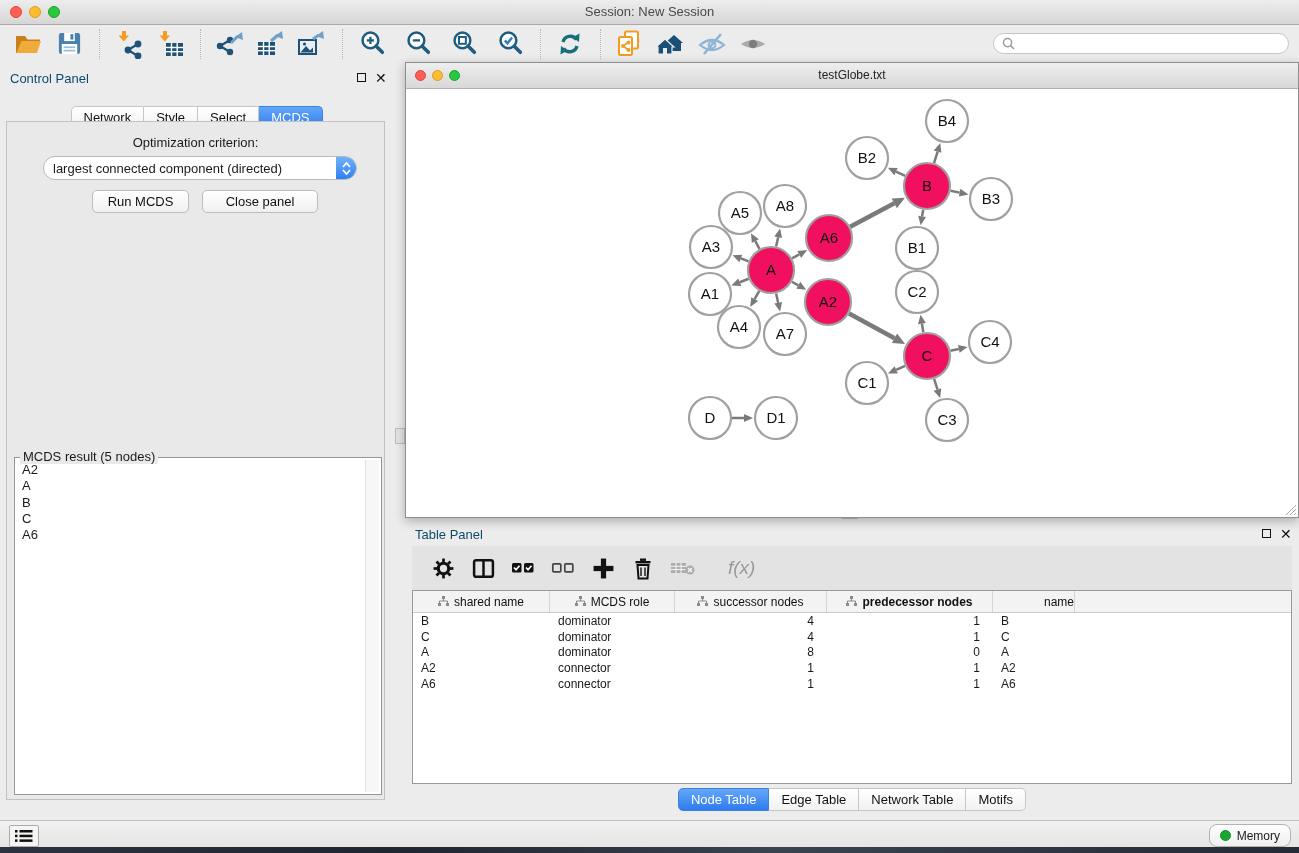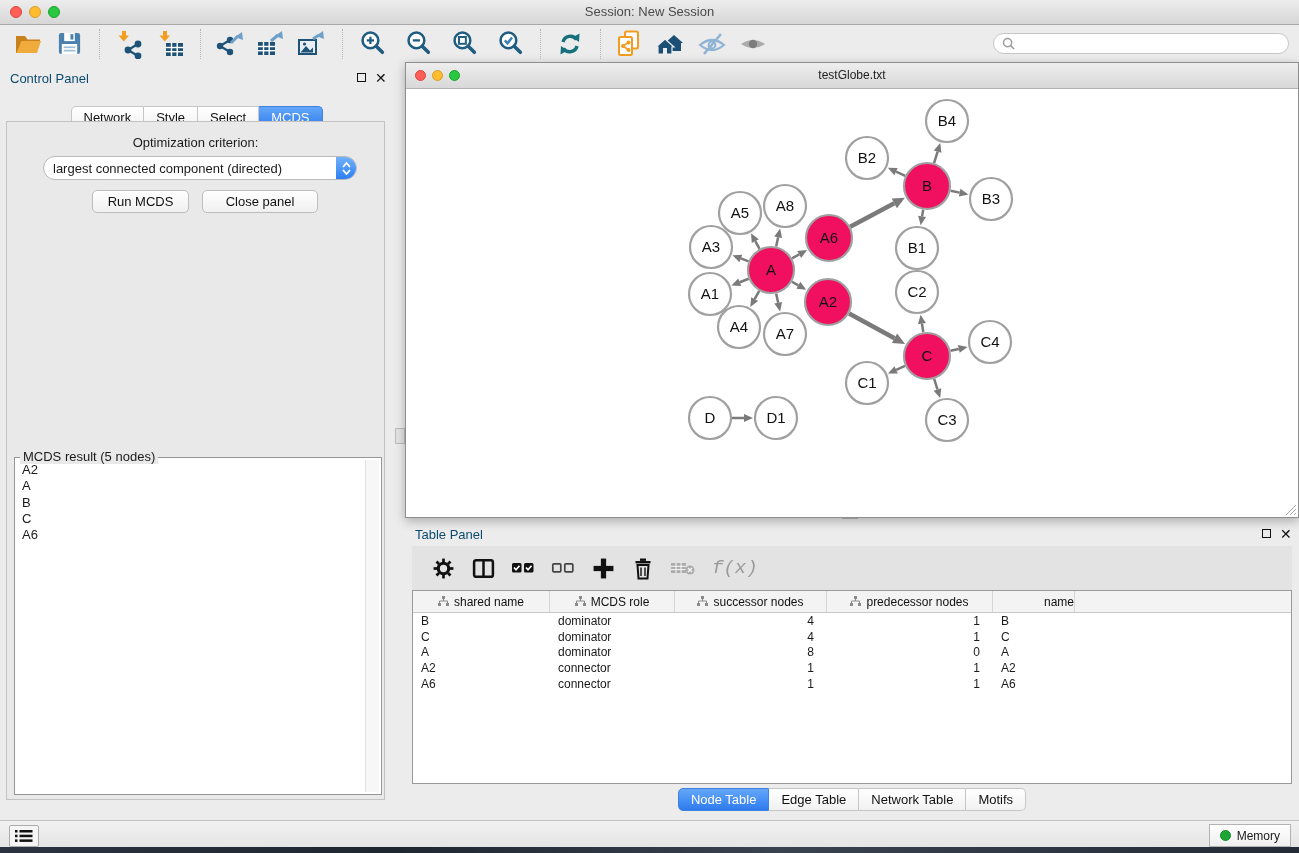--- a/index.html
+++ b/index.html
@@ -64,39 +64,39 @@
   .net-title .title{line-height:25px;text-align:center;font-size:12px;color:#222}
   .net-title .tl{top:7px;width:11px;height:11px}
   .net-canvas{position:relative;width:892px;height:428px;background:#fff;overflow:hidden}
   .resize-grip{position:absolute;right:1px;bottom:1px}
   .gripper{position:absolute;background:#E3E3E3;border:1px solid #BDBDBD;box-sizing:border-box}
   
   .table-panel{position:absolute;left:405px;top:518px;width:894px;height:302px}
   .tp-toolbar{position:absolute;left:7px;top:28px;width:880px;height:44px;background:#E3E3E3;
               display:flex;align-items:center;padding-left:18px;box-sizing:border-box}
   .tpi{display:flex;align-items:center;justify-content:center;width:26px;height:26px;margin-right:14px}
-  .fx{font-family:Liberation Mono, monospace;font-style:italic;color:#9A9A9A;
-      font-size:19px;margin-left:2px}
+  .fx{font-family:Liberation Sans, sans-serif;font-style:italic;color:#9A9A9A;
+      font-size:19px;margin-left:18px}
   .tp-table{position:absolute;left:7px;top:72px;width:880px;height:194px;background:#fff;
             border:1px solid #9A9A9A;box-sizing:border-box;overflow:hidden;font-size:12px}
   .thead{display:flex;height:21px;background:#F3F3F3;border-bottom:1px solid #C9C9C9}
   .th{display:flex;align-items:center;justify-content:center;gap:5px;border-right:1px solid #D6D6D6;
       box-sizing:border-box;color:#111}
   .th.filler{flex:1;border-right:none}
   .trow{display:flex;height:15.8px;align-items:center}
   .td{box-sizing:border-box;padding:0 8px;white-space:nowrap;overflow:hidden}
   .td.r{text-align:right;padding-right:13px}
   .tp-tabs{position:absolute;left:0;width:100%;bottom:9px;display:flex;justify-content:center}
   
   .statusbar{position:absolute;left:0;top:820px;width:100%;height:27px;
              background:linear-gradient(#F1F1F1,#E5E5E5);border-top:1px solid #C1C1C1;box-sizing:border-box}
   .list-btn{position:absolute;left:9px;top:4px;width:28px;height:20px;background:#F5F5F5;
             border:1px solid #ACACAC;border-radius:2px;display:flex;align-items:center;justify-content:center}
   .mem-btn{position:absolute;right:8px;top:3px;height:21px;padding:0 10px;display:flex;align-items:center;
-           gap:6px;background:linear-gradient(#FFFFFF,#EFEFEF);border:1px solid #B3B3B3;border-radius:0;
+           gap:6px;background:linear-gradient(#FFFFFF,#EFEFEF);border:1px solid #B3B3B3;border-radius:8px;
            font-size:12px}
   .mem-dot{width:11px;height:11px;border-radius:50%;background:#1CA733;border:1px solid #128A26;box-sizing:border-box}
   .bottom-strip{position:absolute;left:0;top:847px;width:100%;height:6px;
                 background:linear-gradient(90deg,#2B3340,#1E2630 30%,#39424F 60%,#232B36)}
 </style>
 </head>
 <body>
 
 <div class="titlebar">
   <span class="tl red" style="left:10px"></span>
@@ -509,21 +509,21 @@
           <svg width="11" height="11" viewBox="0 0 11 11">
             <g fill="#8A8A8A">
               <rect x="4" y="0" width="3" height="3"></rect>
               <rect x="0" y="7" width="3" height="3"></rect>
               <rect x="8" y="7" width="3" height="3"></rect>
             </g>
             <path d="M5.5 3 v2 M1.5 7 V5 h8 v2" fill="none" stroke="#8A8A8A" stroke-width="1"></path>
           </svg>
           <span>successor nodes</span>
         </div>
-        <div class="th" style="width: 166px;">
+        <div class="th" style="width: 166px; font-weight: bold;">
           <svg width="11" height="11" viewBox="0 0 11 11">
             <g fill="#8A8A8A">
               <rect x="4" y="0" width="3" height="3"></rect>
               <rect x="0" y="7" width="3" height="3"></rect>
               <rect x="8" y="7" width="3" height="3"></rect>
             </g>
             <path d="M5.5 3 v2 M1.5 7 V5 h8 v2" fill="none" stroke="#8A8A8A" stroke-width="1"></path>
           </svg>
           <span>predecessor nodes</span>
         </div>

